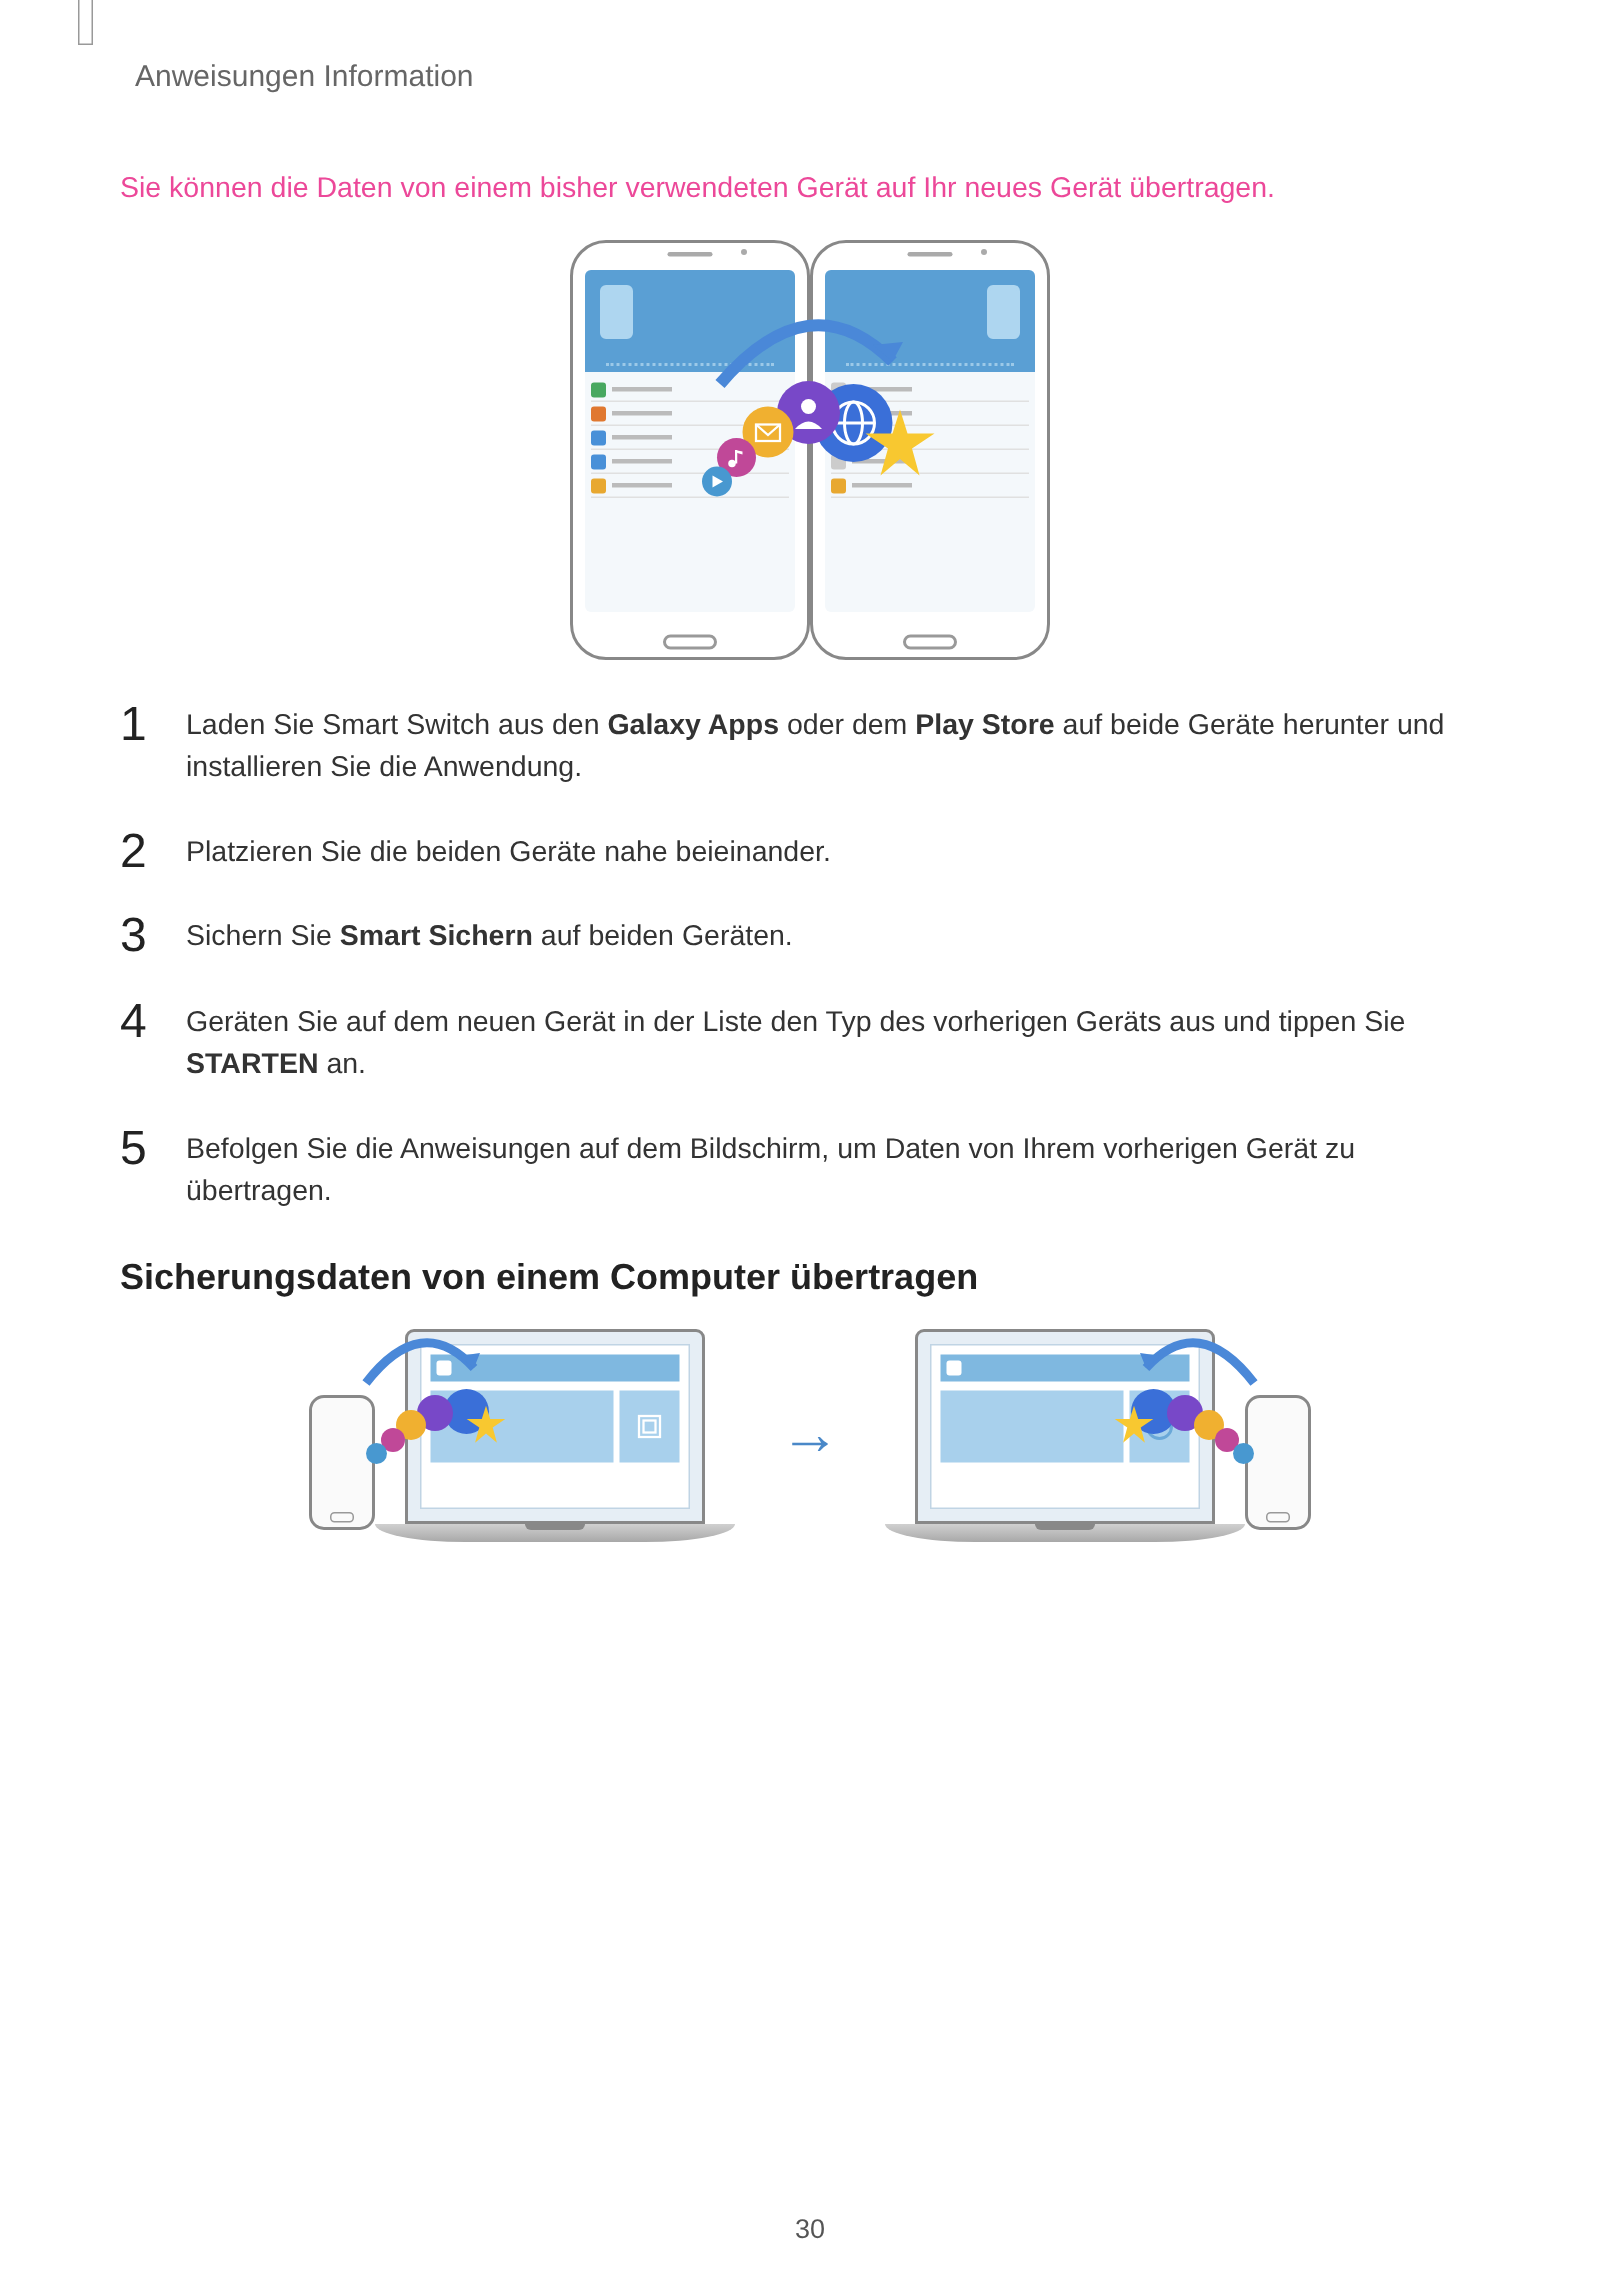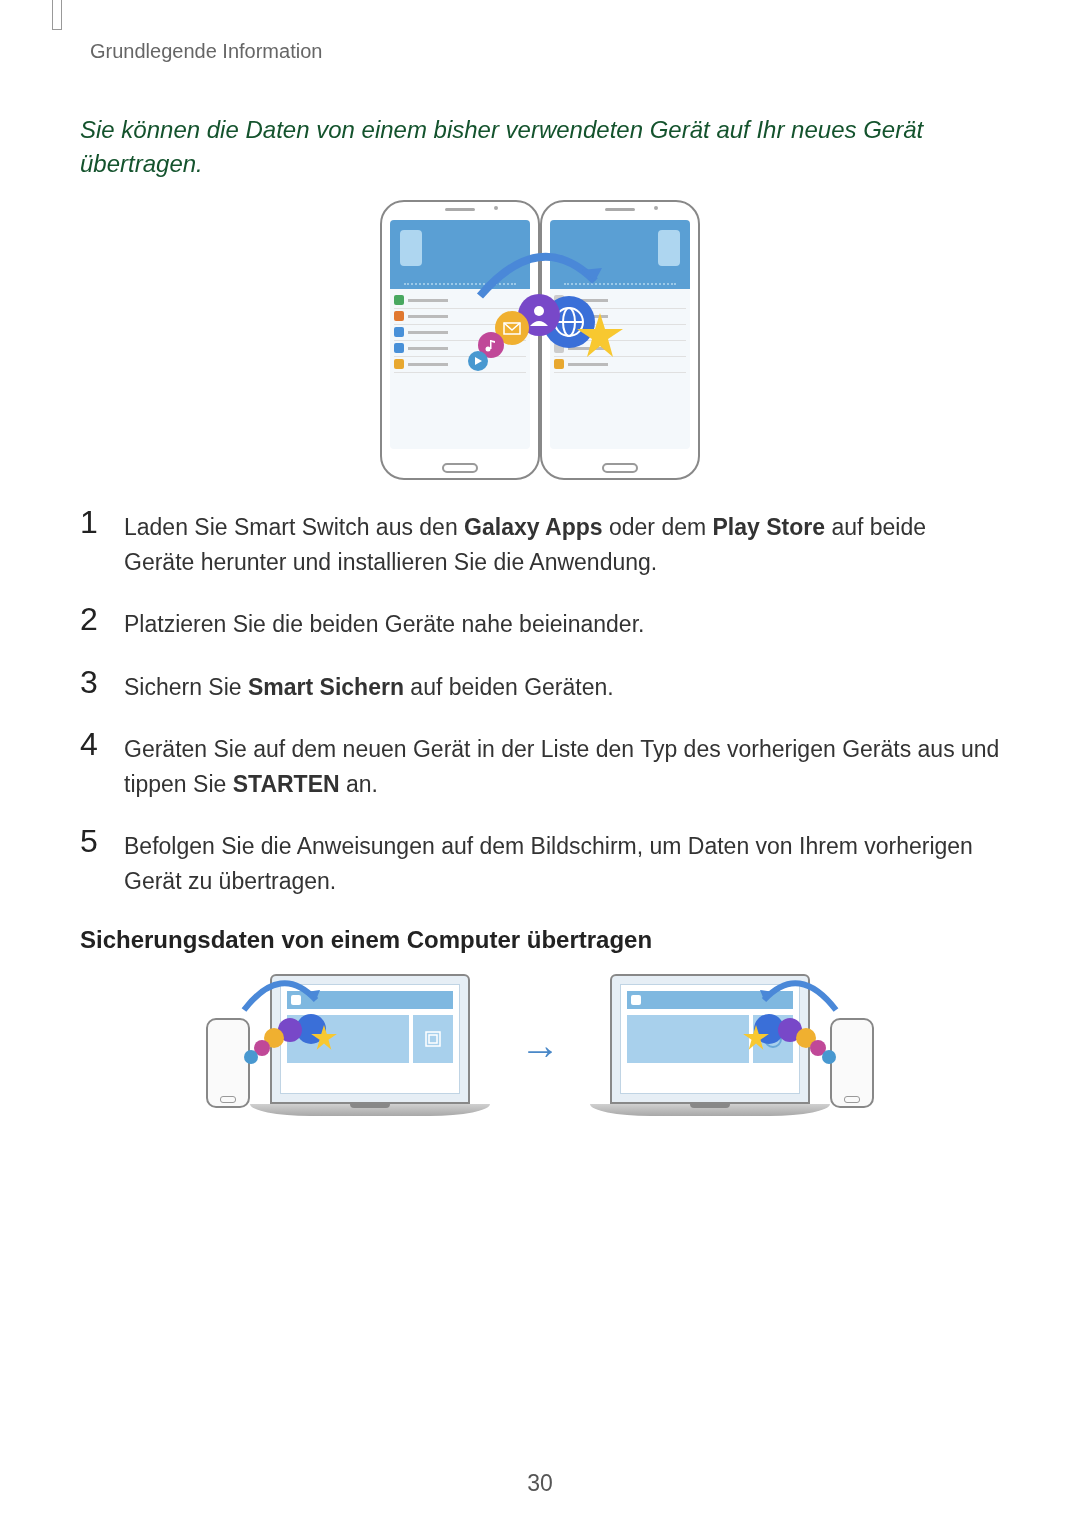--- a/index.html
+++ b/index.html
@@ -31,25 +31,24 @@
       margin-bottom: 50px;
       margin-left: 10px;
     }
     h2 {
       font-size: 24px;
       font-weight: bold;
       color: #222;
       margin-bottom: 16px;
     }
     .intro {
-      font-size: 24px;
-      color: #14532d;
+      font-size: 19px;
+      color: #ec4899;
       margin-bottom: 20px;
       line-height: 1.4;
-      font-style: italic;
     }
     .illustration {
       display: flex;
       justify-content: center;
       margin: 20px 0 30px 0;
     }
     .phone-pair {
       display: flex;
       align-items: center;
       gap: 0;
@@ -194,21 +193,21 @@
     }
     .step-num {
       font-size: 32px;
       font-weight: 300;
       color: #222;
       min-width: 24px;
       line-height: 1;
       margin-top: -4px;
     }
     .step-text {
-      font-size: 23px;
+      font-size: 19px;
       color: #333;
       line-height: 1.5;
       flex: 1;
     }
     .step-text strong { font-weight: bold; }
 
     h2.section2 { margin-top: 20px; }
 
     .laptop-section {
       display: flex;
@@ -338,31 +337,31 @@
       width:18px;height:18px;border:2px solid #6aa8d8;border-radius:50%;position:relative;
     }
     .clock-icon::before{content:'';position:absolute;left:50%;top:20%;width:2px;height:5px;background:#6aa8d8;transform-origin:bottom;}
     .clock-icon::after{content:'';position:absolute;left:50%;top:48%;width:5px;height:2px;background:#6aa8d8;}
 
     .page-number {
       position: absolute;
       bottom: 30px;
       left: 50%;
       transform: translateX(-50%);
-      font-size: 23px;
+      font-size: 18px;
       color: #555;
     }
   </style>
 </head>
 <body>
 
 <div class="tab-mark"></div>
 
 <div class="page">
-  <div class="breadcrumb">Grundlegende Information</div>
+  <div class="breadcrumb">Anweisungen Information</div>
 
   <p class="intro">Sie können die Daten von einem bisher verwendeten Gerät auf Ihr neues Gerät übertragen.</p>
 
   <div class="illustration">
     <div class="phone-pair">
       <div class="phone phone-left">
         <div class="phone-speaker"></div>
           <div class="phone-camera"></div>
         <div class="phone-screen">
           <div class="phone-top">

